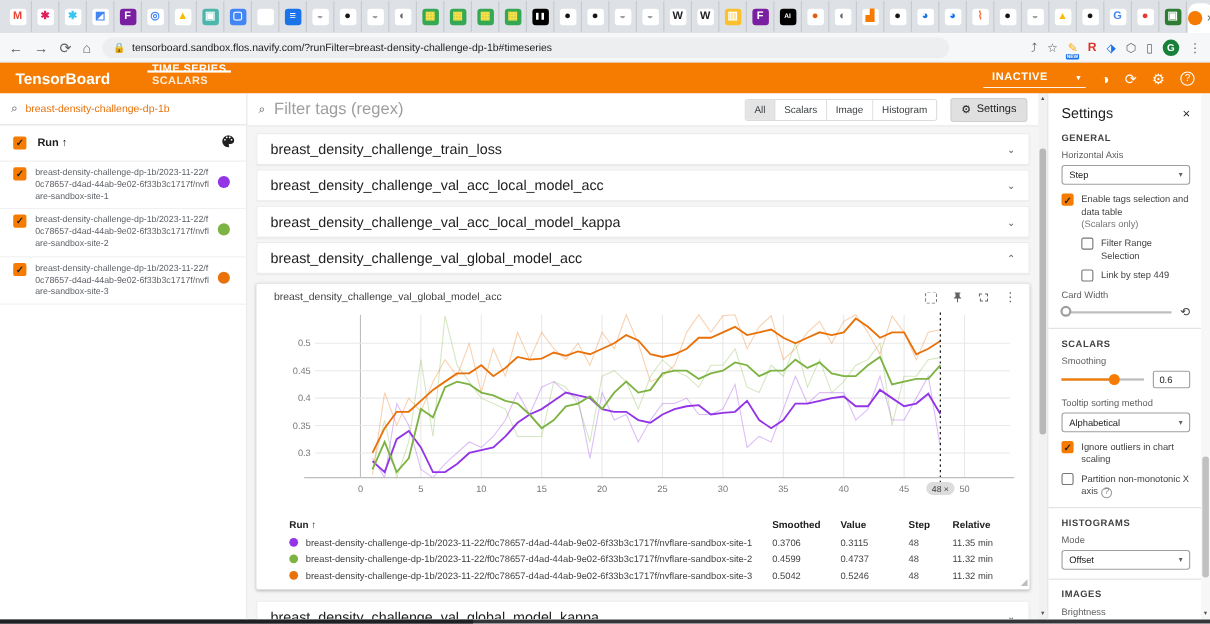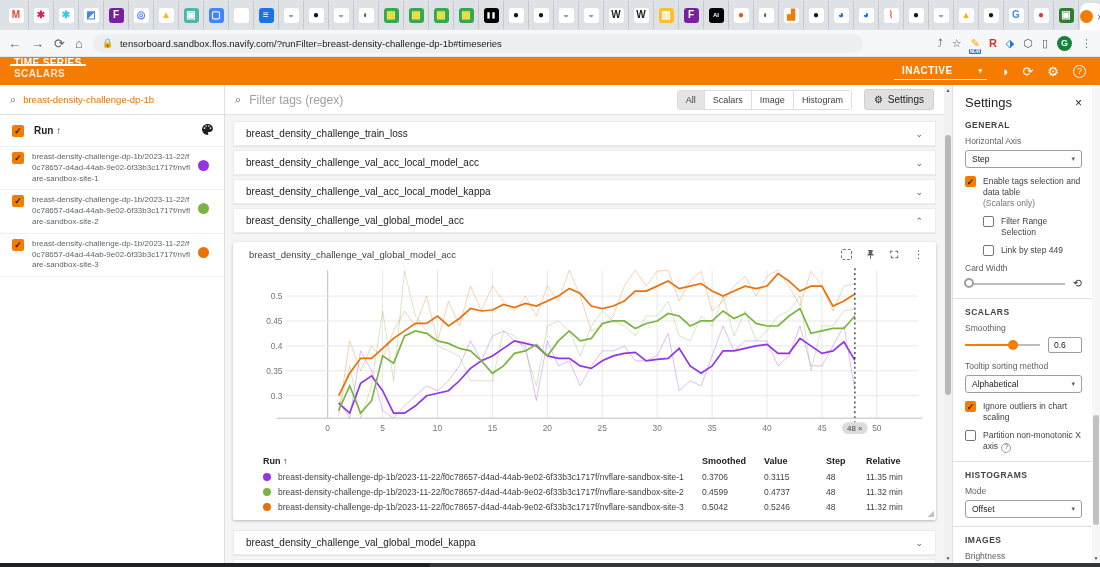--- a/index.html
+++ b/index.html
@@ -52,31 +52,31 @@
   .cb { width:12px; height:12px; border-radius:2px; flex-shrink:0; display:flex; align-items:center; justify-content:center; font-size:9px; cursor:pointer; }
   .cb.on { background:#f57c00; color:#212121; font-weight:bold; }
   .cb.off { background:#fff; border:1.5px solid #757575; }
   .run-row { display:flex; align-items:flex-start; padding:5px 10px 5px 12px; border-bottom:1px solid #f0f0f0; gap:8px; cursor:pointer; }
   .run-name { font-size:8px; color:#5f6368; line-height:1.35; width:158px; word-break:break-all; }
   .run-dot { width:11px; height:11px; border-radius:50%; margin-top:8px; flex-shrink:0; }
 
   
   .filter-row { height:30px; background:#fff; display:flex; align-items:center; padding:0 10px; border-bottom:1px solid #e5e5e5; flex-shrink:0; }
   .filter-input { display:flex; align-items:center; gap:8px; flex:1; }
-  .filter-placeholder { font-size:12px; color:#9e9e9e; }
+  .filter-placeholder { font-size:15px; color:#9e9e9e; }
   .chip-group { display:flex; border:1px solid #dadce0; border-radius:3px; overflow:hidden; margin-right:12px; }
   .chip { font-size:9px; color:#3c4043; padding:4px 8px; border-right:1px solid #dadce0; cursor:pointer; background:#fff; }
   .chip:last-child { border-right:none; }
   .chip.sel { background:#e4e4e4; }
   .settings-toggle { display:flex; align-items:center; gap:5px; background:#e0e0e0; border:1px solid #cfcfcf; border-radius:3px; padding:4px 9px; font-size:10px; color:#212121; cursor:pointer; }
 
   
   .sections { flex:1; padding:6px 8px 0 8px; overflow:hidden; }
   .section-hdr { background:#fff; border:1px solid #ebebeb; display:flex; align-items:center; justify-content:space-between; padding:6px 12px; margin-bottom:4px; cursor:pointer; box-shadow:0 1px 1px rgba(0,0,0,.05); }
-  .section-label { font-size:10px; color:#212121; }
+  .section-label { font-size:13px; color:#212121; }
   .chev { font-size:9px; color:#5f6368; }
   .section-body { padding:5px 0 10px 0; }
 
   
   .card { background:#fff; box-shadow:0 1px 3px rgba(0,0,0,.25); border-radius:2px; padding:6px 8px 4px 8px; position:relative; }
   .card-head { display:flex; align-items:center; }
   .card-title { font-size:9.5px; color:#424242; flex:1; }
   .card-icons { display:flex; align-items:center; gap:13px; padding-right:4px; }
   .ic-fullscreen { width:11px; height:11px; border:1px dashed #757575; border-radius:2px; cursor:pointer; }
   .card-ic { color:#5f6368; cursor:pointer; display:flex; }
@@ -275,20 +275,21 @@
     <span class="ext-ic" style="color:#d93025;font-weight:bold;">R</span>
     <span class="ext-ic" style="color:#1a73e8;">⬗</span>
     <span class="ext-ic">⬡</span>
     <span class="ext-ic">▯</span>
     <span class="avatar">G</span>
     <span class="ext-ic">⋮</span>
   </div>
 </div>
 
 <div class="tb-header">
+  <div class="tb-logo">TensorBoard</div>
   <div class="tb-nav">
     <div class="tb-nav-item active">TIME SERIES</div>
     <div class="tb-nav-item">SCALARS</div>
   </div>
   <div class="tb-header-right">
     <div class="run-status">
       <span>INACTIVE</span>
       <span style="font-size:7px;">▾</span>
     </div>
     <span class="hdr-ic">◑</span>

